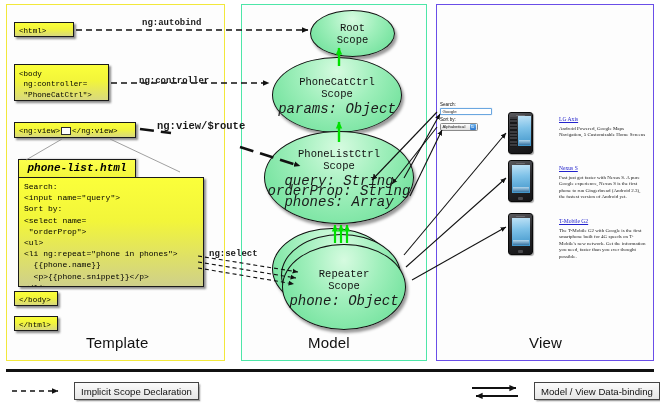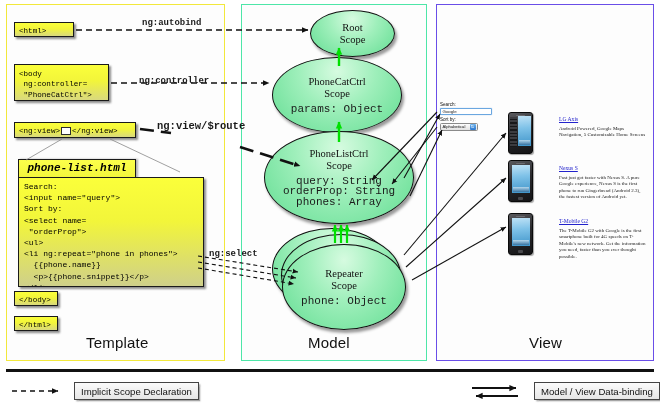--- a/index.html
+++ b/index.html
@@ -101,32 +101,33 @@
     border: 1.3px solid #111;
     background: radial-gradient(ellipse at 50% 18%, #d6fbe0 0%, #9fefbb 42%, #62dd92 100%);
     box-shadow: 2px 3px 3px rgba(0,0,0,.4);
     display: flex;
     flex-direction: column;
     align-items: center;
     justify-content: center;
     text-align: center;
   }
   .scope .title {
-    font-family: Liberation Serif, serif;
+    font-family: Liberation Mono, monospace;
     font-size: 10.5px;
     line-height: 12px;
     color: #111;
   }
   .scope .props {
     font-family: "Liberation Mono", monospace;
-    font-size: 11px;
+    font-size: 14px;
     line-height: 10.5px;
     color: #1a1a1a;
     margin-top: 4px;
     white-space: pre;
+    font-style: italic;
   }
   #scope-root      { left: 310px; top: 10px;  width: 83px;  height: 45px; }
   #scope-catctrl   { left: 272px; top: 57px;  width: 128px; height: 74px; }
   #scope-listctrl  { left: 264px; top: 131px; width: 148px; height: 91px; }
 
   #repeater-stack { position: absolute; left: 272px; top: 228px; width: 150px; height: 100px; }
   .rep-ghost {
     position: absolute;
     border-radius: 50%;
     border: 1.3px solid #111;

